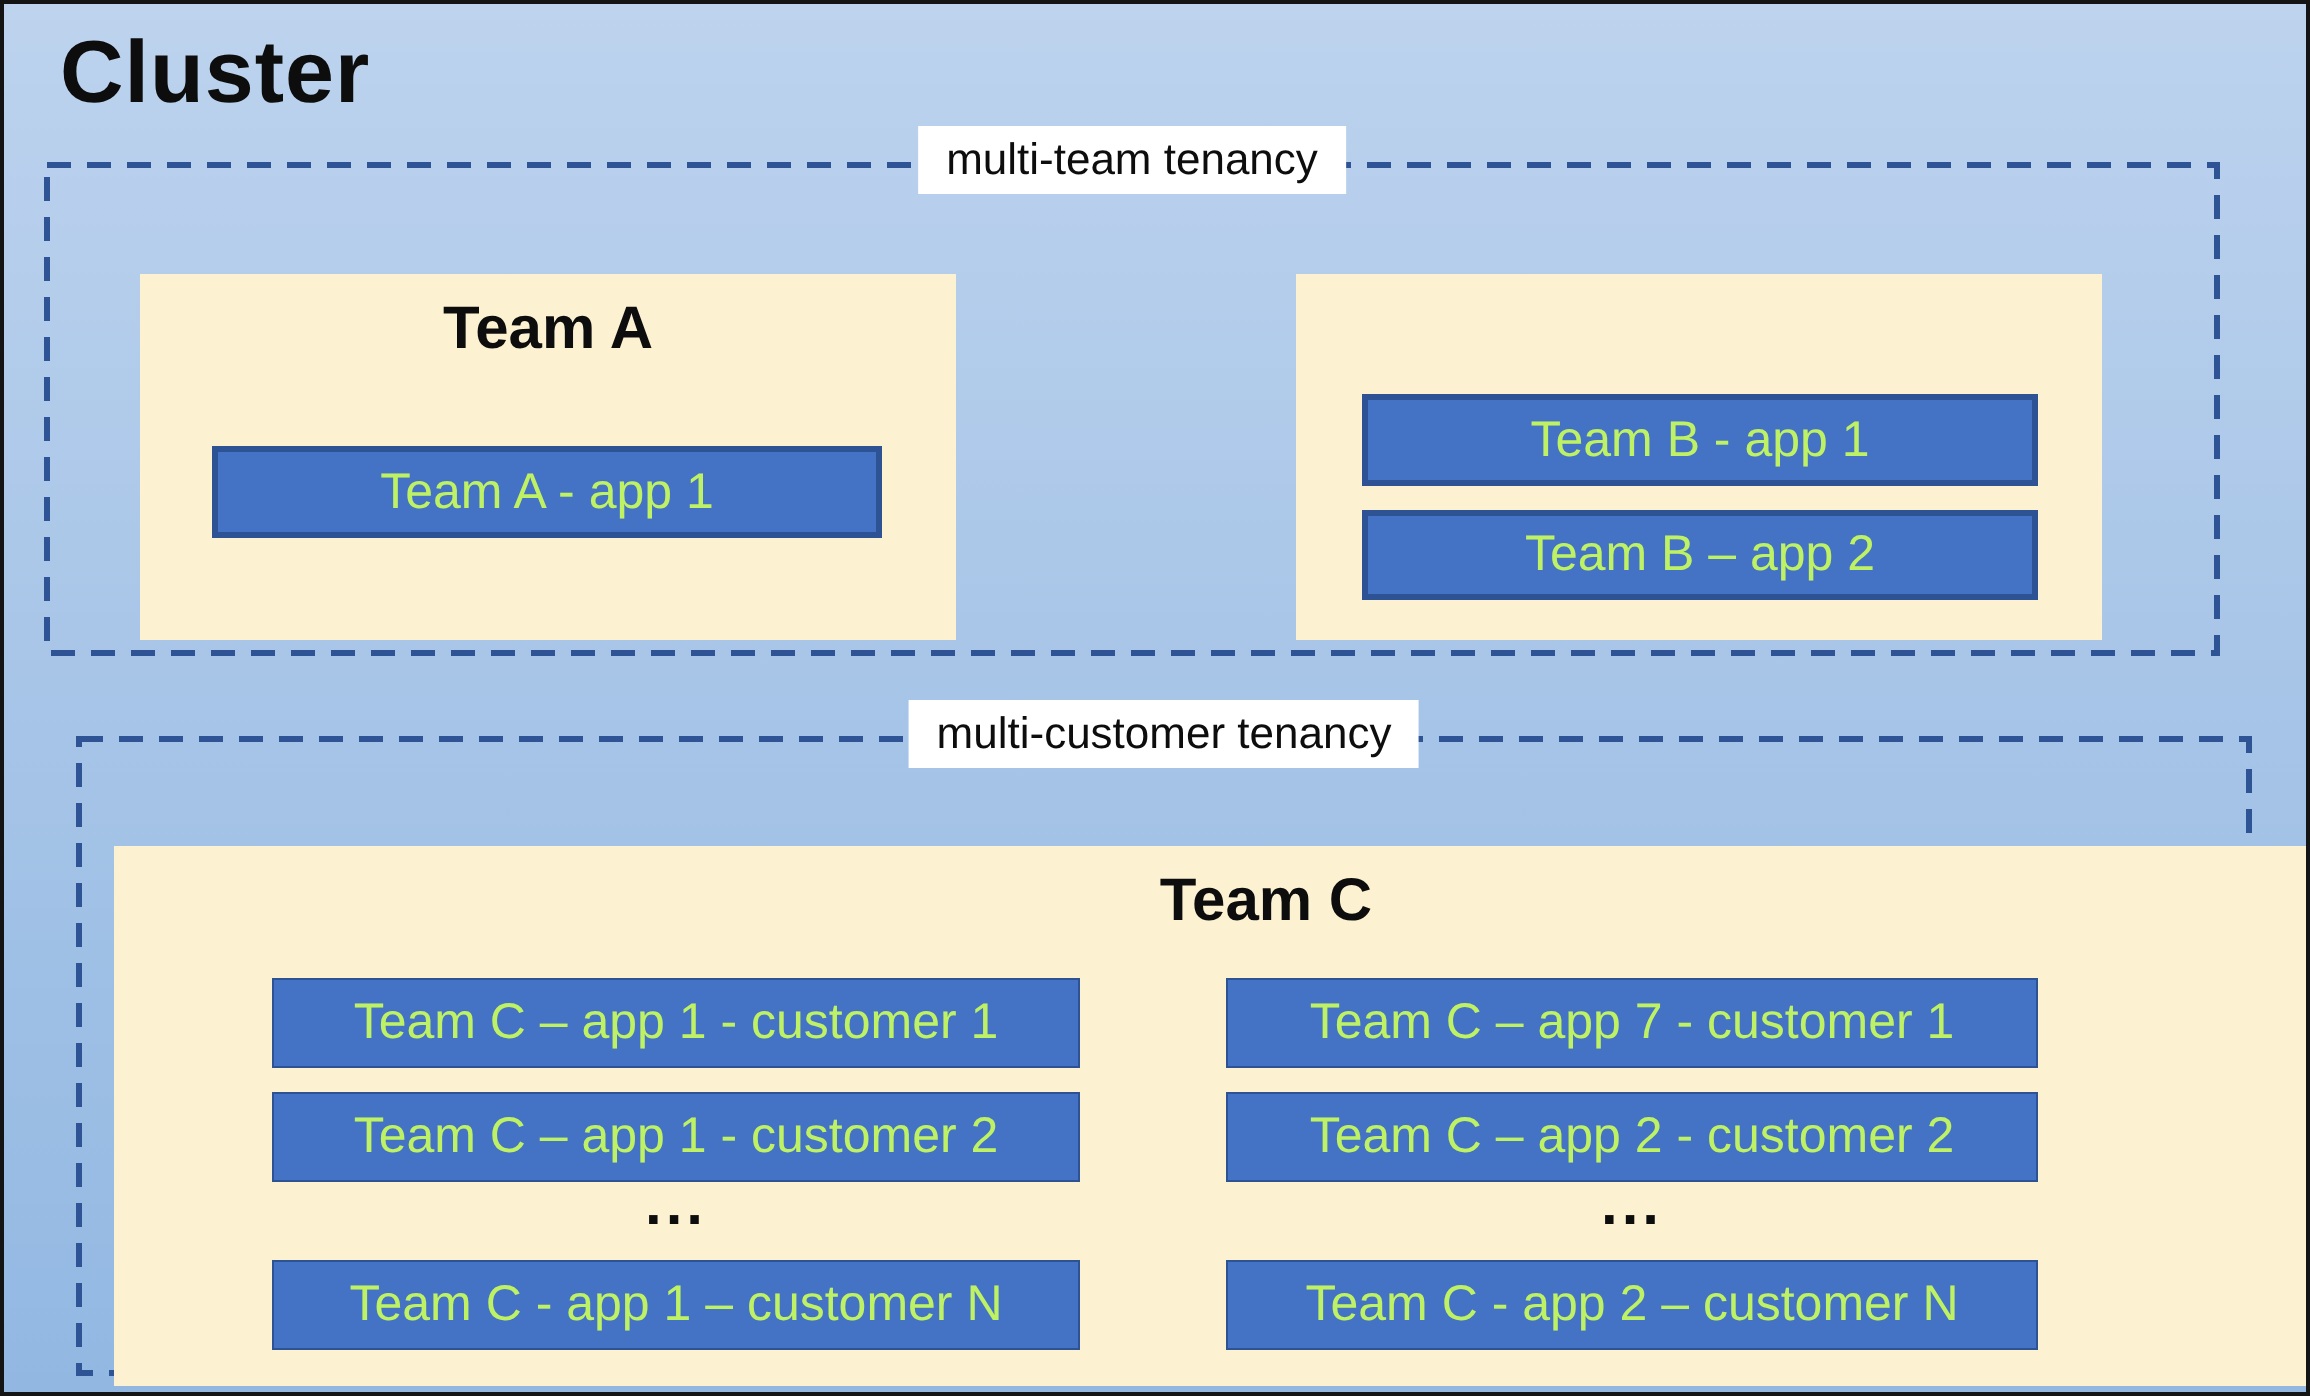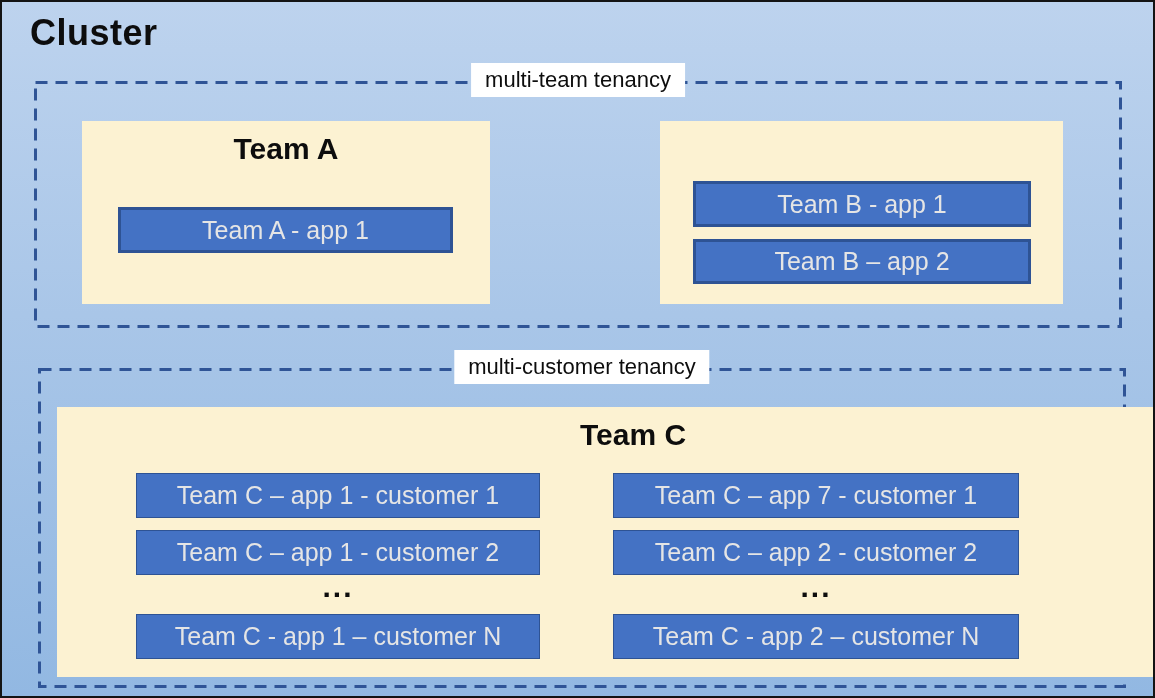--- a/index.html
+++ b/index.html
@@ -14,30 +14,30 @@
     height: 698px;
     box-sizing: border-box;
     border: 2px solid #141414;
     background: linear-gradient(180deg, #BDD3EE 0%, #A9C6E8 45%, #92B8E2 100%);
     overflow: hidden;
   }
   .cluster-title {
     position: absolute;
     left: 28px;
     top: 10px;
-    font-size: 36px;
+    font-size: 44px;
     font-weight: bold;
     color: #0d0d0d;
     letter-spacing: 0.5px;
   }
   .tenancy {
     position: absolute;
   }
   .tenancy.multi-team {
-    left: 32px; top: 79px;
+    left: 20px; top: 79px;
     width: 1088px; height: 247px;
   }
   .tenancy.multi-customer {
     left: 36px; top: 366px;
     width: 1088px; height: 320px;
   }
   .dash-border {
     position: absolute;
     left: 0; top: 0;
     pointer-events: none;
@@ -51,37 +51,38 @@
     color: #0d0d0d;
     font-size: 22px;
     line-height: 22px;
     padding: 6px 14px;
     white-space: nowrap;
     z-index: 2;
   }
   .team {
     position: absolute;
     background: #FCF2D2;
+    margin-top: 16px;
   }
   .team-a { left: 48px; top: 40px; width: 408px; height: 183px; }
   .team-b { left: 626px; top: 40px; width: 403px; height: 183px; }
   .team-c { left: 19px; top: 39px; width: 1152px; height: 270px; }
   .team-title {
     text-align: center;
     font-size: 30px;
     font-weight: bold;
     color: #0d0d0d;
     margin-top: 11px;
   }
   .app {
     position: absolute;
     box-sizing: border-box;
     background: #4472C4;
     border: 3px solid #2E5394;
-    color: #e5e5e5;
+    color: #bef264;
     font-size: 25px;
     text-align: center;
     display: flex;
     align-items: center;
     justify-content: center;
     white-space: nowrap;
   }
   .app-a1 { left: 36px; top: 86px; width: 335px; height: 46px; }
   .app-b1 { left: 33px; top: 60px; width: 338px; height: 46px; }
   .app-b2 { left: 33px; top: 118px; width: 338px; height: 45px; }

